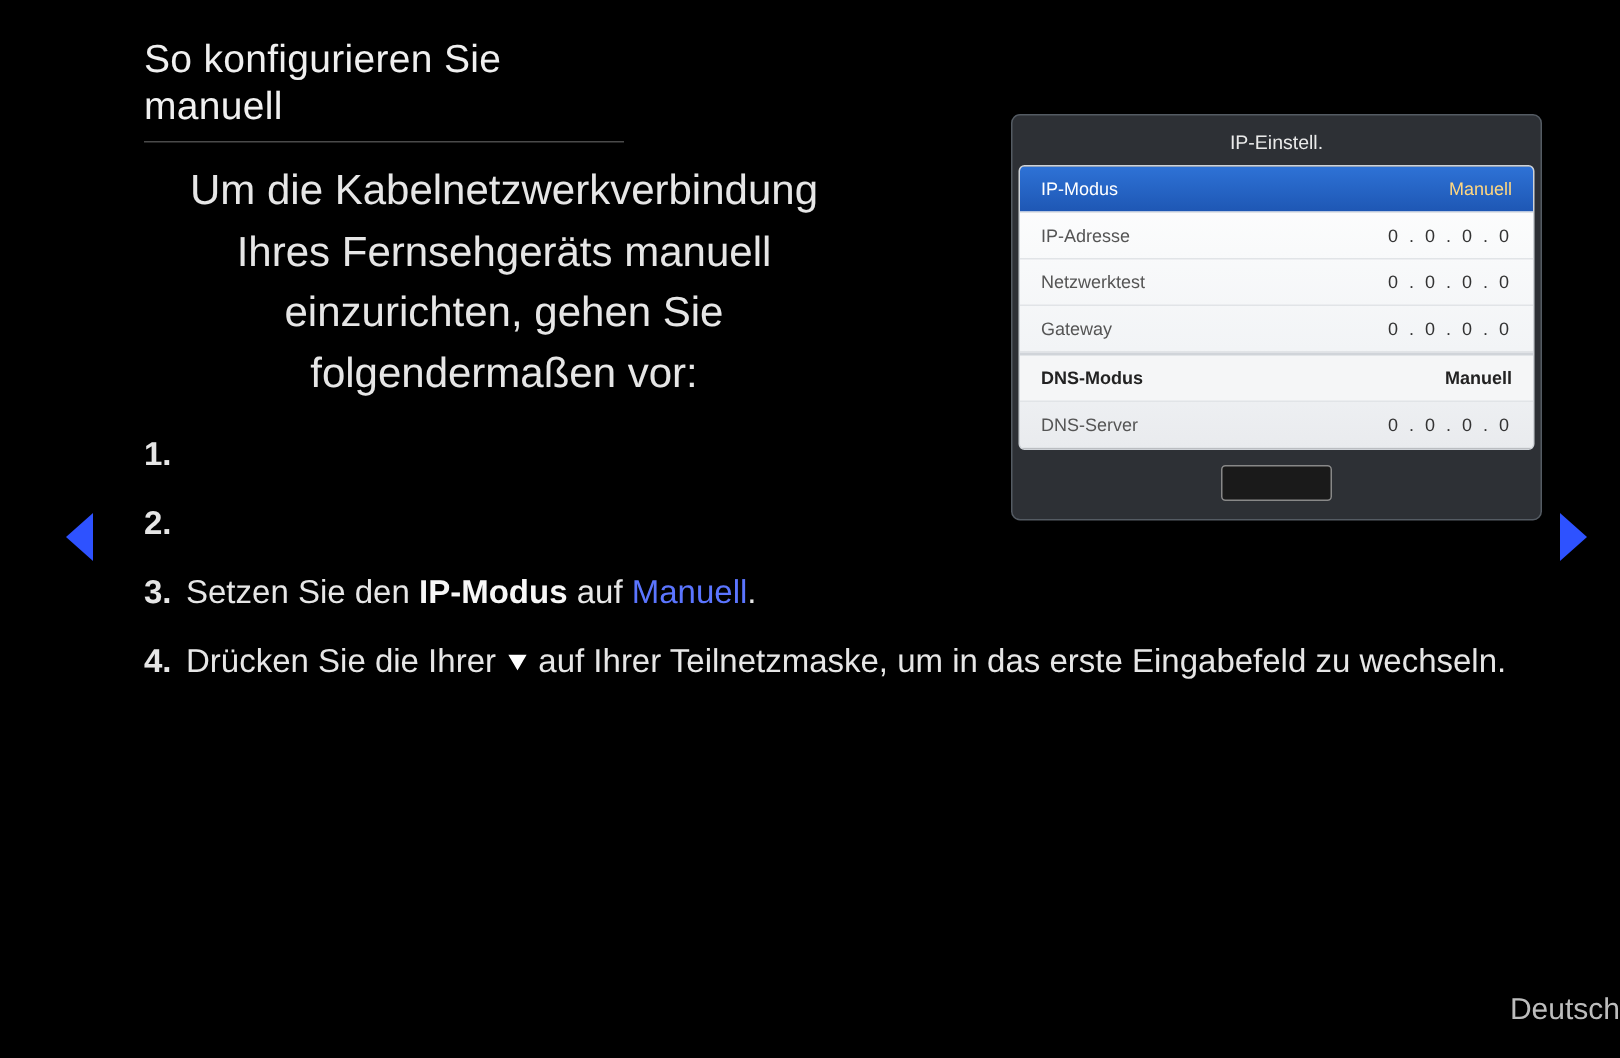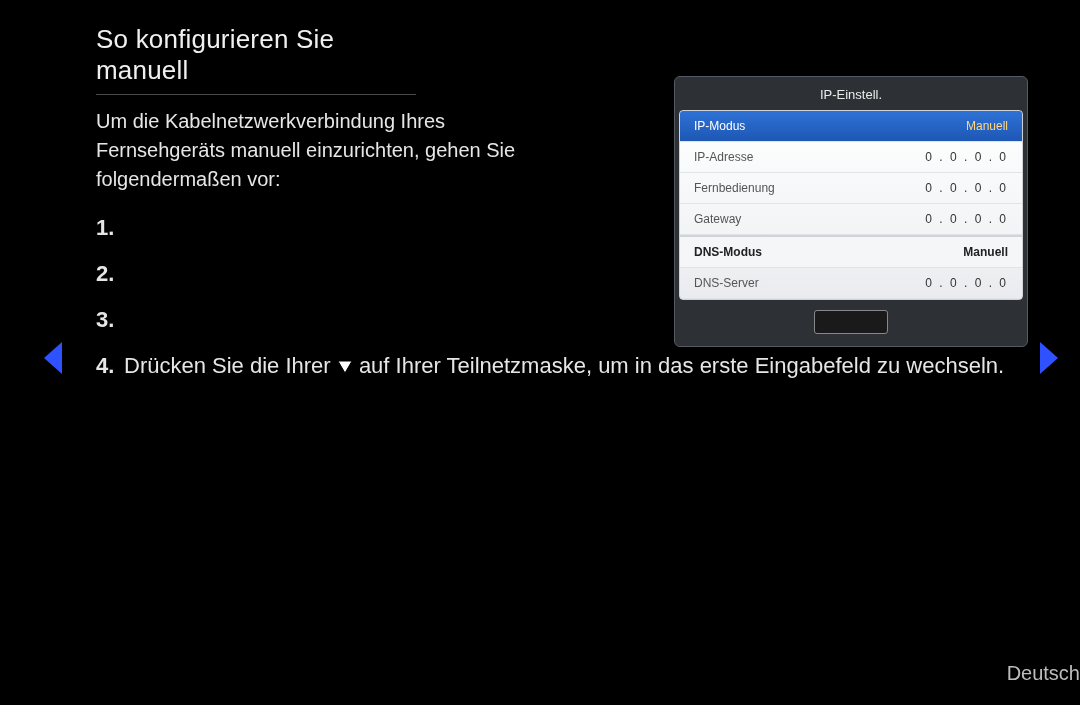--- a/index.html
+++ b/index.html
@@ -1,19 +1,19 @@
 <!DOCTYPE html>
 <html><head>
 <meta charset="utf-8">
 <style>
   html,body{margin:0;padding:0;background:#000;color:#e6e6e6;font-family:"Helvetica Neue",Helvetica,Arial,sans-serif;font-weight:300;}
   .page{position:relative;width:1080px;height:705px;background:#000;overflow:hidden;}
   .content{position:absolute;left:96px;top:24px;right:48px;}
   .heading{font-size:26px;color:#f0f0f0;letter-spacing:.2px;border-bottom:1px solid #4a4a4a;padding-bottom:8px;margin-bottom:12px;width:320px;}
-  .intro{font-size:20px;line-height:1.45;max-width:480px;color:#e6e6e6;}
+  .intro{font-size:28px;line-height:1.45;max-width:480px;color:#e6e6e6;text-align:center;}
   .steps{margin-top:18px;}
   .step{display:flex;font-size:22px;line-height:1.45;margin-bottom:14px;}
   .num{font-weight:600;min-width:28px;}
   .body{max-width:460px;}
   .body.full{max-width:920px;}
   .hl{color:#5b75ff;font-weight:500;}
   .strong{font-weight:700;color:#f7f7f7;}
   .down-icon{display:inline-block;vertical-align:middle;}
   .down-icon svg{width:16px;height:14px;display:block;}
   .footer{position:absolute;bottom:20px;left:0;right:0;text-align:right;font-size:20px;color:#bdbdbd;}
@@ -63,20 +63,23 @@
       <div class="step">
         <div class="num">1.</div>
       </div>
 
       <div class="step">
         <div class="num">2.</div>
       </div>
 
       <div class="step">
         <div class="num">3.</div>
+        <div class="body full">
+          <span>Setzen Sie den </span><span class="strong">IP-Modus</span><span> auf </span><span class="hl">Manuell</span><span>.</span>
+        </div>
       </div>
 
       <div class="step">
         <div class="num">4.</div>
         <div class="body full">
           <span>Drücken Sie die Ihrer </span><span class="down-icon"><svg viewBox="0 0 16 14">
                 <polygon points="1,1 15,1 8,13" fill="#fff" stroke="#000" stroke-width="1"></polygon>
               </svg></span><span> auf Ihrer Teilnetzmaske, um in das erste Eingabefeld zu wechseln.</span>
         </div>
       </div>
@@ -90,21 +93,21 @@
       <div class="panel-inner">
         <div class="row sel">
           <span class="lbl">IP-Modus</span>
           <span class="val mode">Manuell</span>
         </div>
         <div class="row">
           <span class="lbl">IP-Adresse</span>
           <span class="val">0 . 0 . 0 . 0</span>
         </div>
         <div class="row">
-          <span class="lbl">Fernbedienung</span>
+          <span class="lbl">Netzwerktest</span>
           <span class="val">0 . 0 . 0 . 0</span>
         </div>
         <div class="row">
           <span class="lbl">Gateway</span>
           <span class="val">0 . 0 . 0 . 0</span>
         </div>
         <div class="row group">
           <span class="lbl">DNS-Modus</span>
           <span class="val mode">Manuell</span>
         </div>

